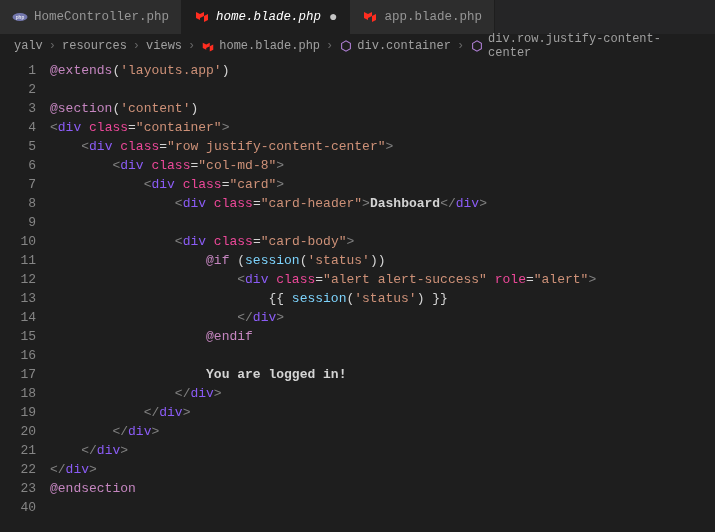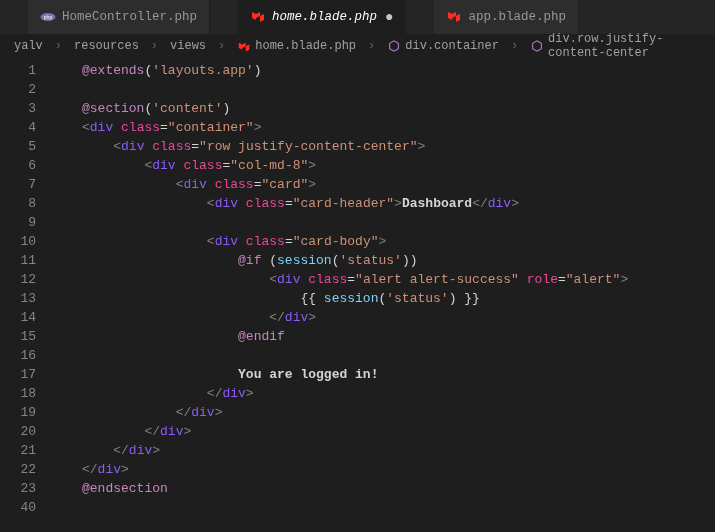--- a/index.html
+++ b/index.html
@@ -21,21 +21,20 @@
     .tab {
       display: flex;
       align-items: center;
       padding: 0 12px;
       height: 100%;
       background: #2d2d2d;
       border-right: 1px solid #1e1e1e;
       color: #969696;
       cursor: pointer;
       font-size: 12.5px;
-      margin-left: 28px;
     }
     .tab.active {
       background: #1e1e1e;
       color: #ffffff;
     }
     .tab.active .tab-label { font-style: italic; }
     .tab.modified .tab-dot {
       font-style: normal;
     }
     .tab-icon {
@@ -52,21 +51,21 @@
       color: #c5c5c5;
     }
     .breadcrumbs {
       display: flex;
       align-items: center;
       padding: 4px 14px;
       background: #1e1e1e;
       font-size: 12px;
       color: #a0a0a0;
       height: 22px;
-      gap: 10px;
+      gap: 4px;
     }
     .bc-sep { color: #666; padding: 0 2px; }
     .bc-item { display: inline-flex; align-items: center; gap: 4px; }
     .bc-icon { width: 14px; height: 14px; display: inline-flex; }
     .editor {
       display: flex;
       background: #1e1e1e;
       height: calc(100% - 57px);
     }
     .gutter {
@@ -74,21 +73,20 @@
       text-align: right;
       color: #858585;
       padding: 4px 14px 4px 0;
       user-select: none;
     }
     .gutter .ln { height: 19px; line-height: 19px; }
     .code {
       flex: 1;
       padding: 4px 0;
       white-space: pre;
-      margin-left: 32px;
     }
     .code .line { height: 19px; line-height: 19px; }
     .tk-kw { color: #c586c0; }
     .tk-str { color: #ce9178; }
     .tk-tag { color: #8b5cf6; }
     .tk-punc { color: #808080; }
     .tk-attr { color: #ec4899; }
     .tk-txt { color: #d4d4d4; font-weight: bold; }
     .tk-fn { color: #7dd3fc; }
     .tk-pn { color: #d4d4d4; }

